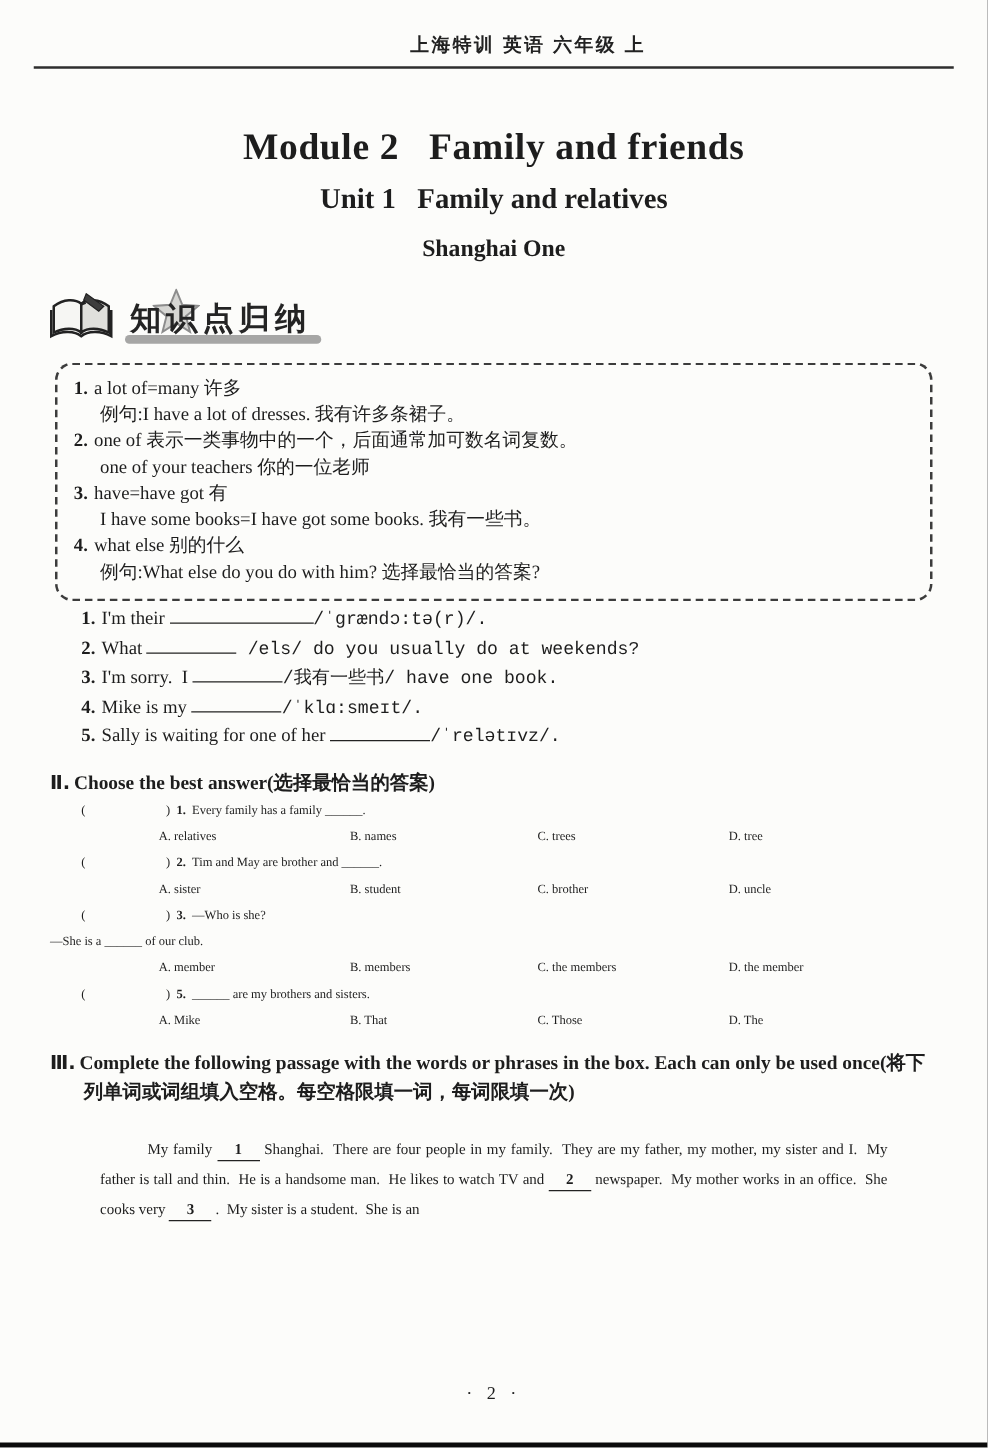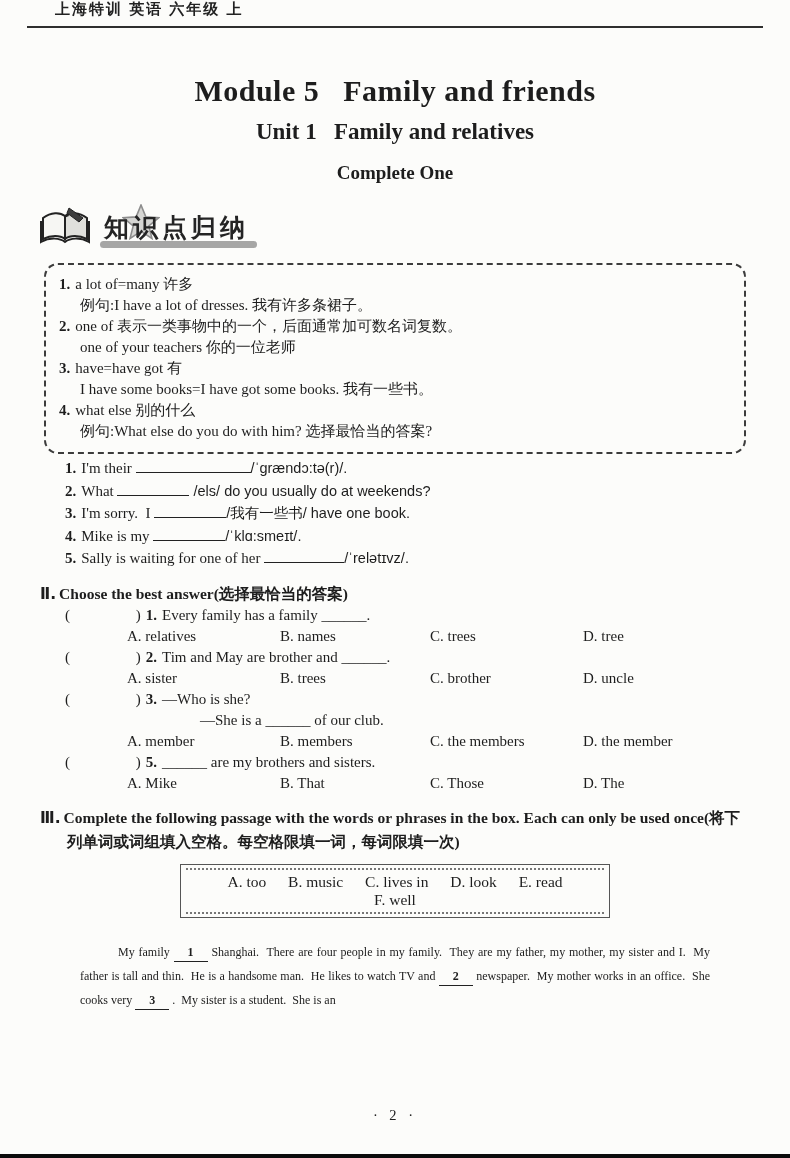--- a/index.html
+++ b/index.html
@@ -4,21 +4,21 @@
 <style>
   html,body{margin:0;padding:0;background:#8a8a8a;}
   .page{
     position:relative;width:790px;height:1158px;margin:0 auto;
     background:#fcfcfa;color:#1d1d1d;overflow:hidden;box-sizing:border-box;
     font-family:"Liberation Serif",serif;border-bottom:4px solid #0b0b0b;
   }
   .pre{white-space:pre-wrap;}
 
   
-  .header{}
+  .header{padding-top:27px;text-align:center;}
   .header-title{margin-left:55px;font-family:"Liberation Sans",sans-serif;
     font-weight:bold;font-size:15px;letter-spacing:2px;color:#222;}
   .header-rule{margin:7px 27px 0 27px;border:none;border-top:2px solid #2e2e2e;}
 
   
   .module-title{margin-top:46px;text-align:center;font-size:30px;font-weight:bold;white-space:pre;letter-spacing:.5px;}
   .unit-title{margin-top:11px;text-align:center;font-size:23px;font-weight:bold;white-space:pre;}
   .exercise-title{margin-top:17px;text-align:center;font-size:19px;font-weight:bold;}
 
   
@@ -40,27 +40,27 @@
   
   .section{margin:0 40px;}
   .sec-heading{font-weight:bold;font-size:15.5px;line-height:22px;margin-top:13px;}
   .sec-num{font-family:"DejaVu Sans","Liberation Serif",sans-serif;margin-right:3px;}
 
   .s1-items{margin-left:25px;margin-top:3px;}
   .s1-item{line-height:22.5px;font-size:15px;}
   .s1-num{margin-right:5px;}
   .blank{display:inline-block;border-bottom:1.2px solid #222;height:13px;vertical-align:baseline;}
   .w115{width:115px;}.w72{width:72px;}.w80{width:80px;}
-  .phon{font-family:Liberation Sans, sans-serif;font-size:14.5px;}
+  .phon{font-family:Liberation Mono, monospace;font-size:14.5px;}
 
-  .s2-q{font-size:15px;}
+  .s2-q{font-size:10px;}
   .s2-qline{line-height:21px;margin-left:25px;}
   .s2-bracket{white-space:pre;word-spacing:62px;}
   .s2-num{margin:0 5px 0 5px;}
-  .s2-line2{margin-left:160px;line-height:21px;}
+  .s2-line2{line-height:21px;}
   .s2-options{display:grid;grid-template-columns:153px 150px 153px auto;
     margin-left:87px;line-height:21px;}
 
   .s3-heading{font-weight:bold;font-size:15.5px;line-height:23px;margin-top:12px;
     padding-left:27px;text-indent:-27px;}
 
   .word-box{position:relative;width:408px;margin:11px auto 0;border:1px solid #555;
     padding:8px 10px;text-align:center;font-size:15.5px;}
   .word-box::before,.word-box::after{content:"";position:absolute;left:5px;right:5px;height:0;
     border-top:2px dotted #777;}
@@ -77,23 +77,23 @@
 </head>
 <body>
 
 <div class="page">
 
   <div class="header">
     <div class="header-title">上海特训 英语 六年级 上</div>
     <hr class="header-rule">
   </div>
 
-  <div class="module-title">Module 5   Family and friends</div>
+  <div class="module-title">Module 2   Family and friends</div>
   <div class="unit-title">Unit 1   Family and relatives</div>
-  <div class="exercise-title">Complete One</div>
+  <div class="exercise-title">Shanghai One</div>
 
   <div class="badge">
     <svg class="badge-icon" width="56" height="42" viewBox="0 0 56 42">
       <path d="M5 12 C13 6 22 6 27 10 L27 33 C22 29 13 29 5 33 Z" fill="#f6f6f3" stroke="#222" stroke-width="2"></path>
       <path d="M49 12 C41 6 32 6 27 10 L27 33 C32 29 41 29 49 33 Z" fill="#e0e0dc" stroke="#222" stroke-width="2"></path>
       <path d="M3 15 L3 36 C12 31 22 32 27 36 C32 32 42 31 51 36 L51 15" fill="none" stroke="#222" stroke-width="2"></path>
       <path d="M31 2 L45 12 L41 16 L29 7 Z" fill="#3d3d3d" stroke="#222" stroke-width="1"></path>
       <path d="M29 7 L26 12 L31 10 Z" fill="#222"></path>
     </svg>
     <div class="badge-text-wrap">
@@ -138,21 +138,21 @@
         <span class="pre">C. trees</span>
         <span class="pre">D. tree</span>
       </div>
     </div>
 
     <div class="s2-q">
       <div class="s2-qline"><span class="s2-bracket">( )</span><b class="s2-num">2.</b><span class="pre">Tim and May are brother and ______.</span></div>
 
       <div class="s2-options">
         <span class="pre">A. sister</span>
-        <span class="pre">B. trees</span>
+        <span class="pre">B. student</span>
         <span class="pre">C. brother</span>
         <span class="pre">D. uncle</span>
       </div>
     </div>
 
     <div class="s2-q">
       <div class="s2-qline"><span class="s2-bracket">( )</span><b class="s2-num">3.</b><span class="pre">—Who is she?</span></div>
       <div class="s2-line2 pre">—She is a ______ of our club.</div>
       <div class="s2-options">
         <span class="pre">A. member</span>
@@ -171,27 +171,19 @@
         <span class="pre">B. That</span>
         <span class="pre">C. Those</span>
         <span class="pre">D. The</span>
       </div>
     </div>
   </div>
 
   <div class="section">
     <div class="s3-heading"><span class="sec-num">Ⅲ.</span><span class="pre">Complete the following passage with the words or phrases in the box. Each can only be used once(将下列单词或词组填入空格。每空格限填一词，每词限填一次)</span></div>
 
-    <div class="word-box">
-      <span class="word-item">A. too</span>
-      <span class="word-item">B. music</span>
-      <span class="word-item">C. lives in</span>
-      <span class="word-item">D. look</span>
-      <span class="word-item">E. read</span>
-      <span class="word-item">F. well</span>
-    </div>
 
     <p class="passage"><span class="pre">My family </span><span class="blank-num">1</span><span class="pre"> Shanghai.  There are four people in my family.  They are my father, my mother, my sister and I.  My father is tall and thin.  He is a handsome man.  He likes to watch TV and </span><span class="blank-num">2</span><span class="pre"> newspaper.  My mother works in an office.  She cooks very </span><span class="blank-num">3</span><span class="pre"> .  My sister is a student.  She is an</span></p>
   </div>
 
   <div class="footer">· 2 ·</div>
 
 </div>
 
 </body></html>

